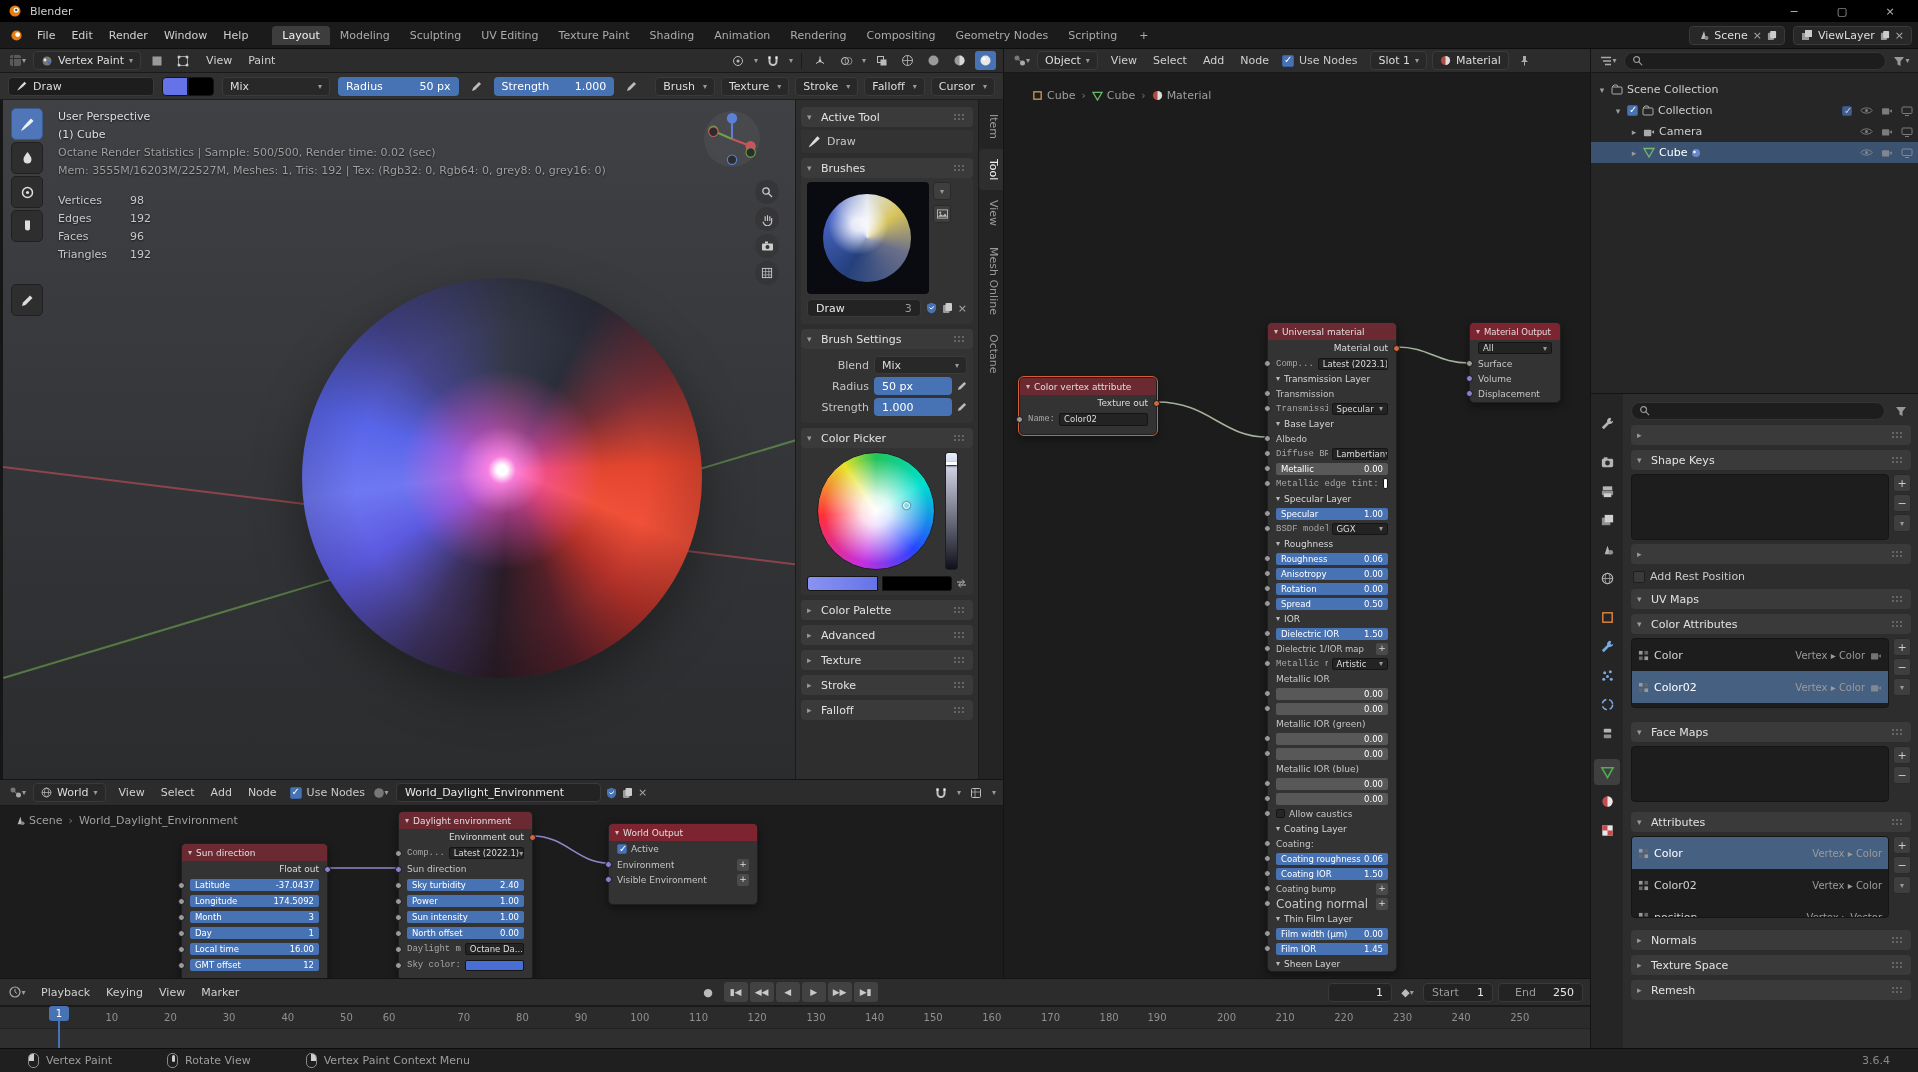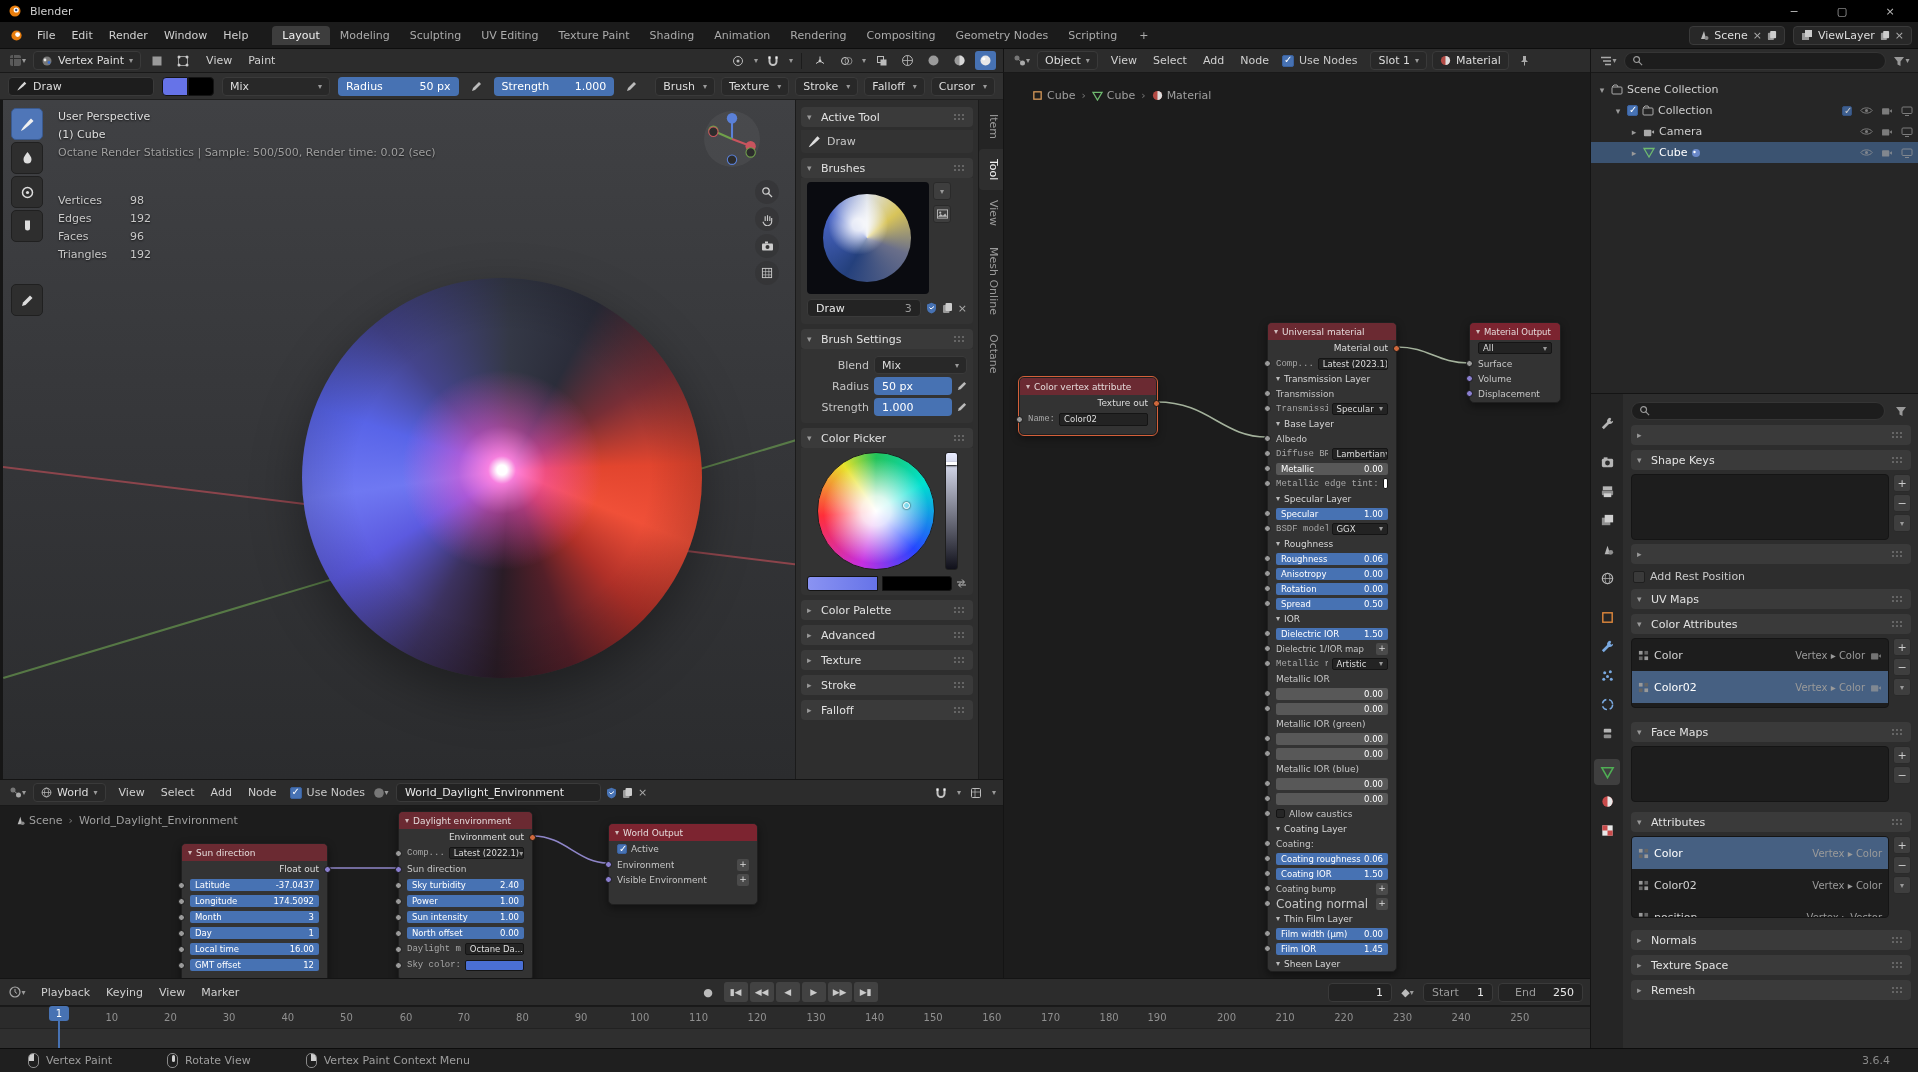--- a/index.html
+++ b/index.html
@@ -360,20 +360,21 @@
   </div>
 
   <div id="viewport" class="r">
     <div class="axis" style="left:0; top:366px; width:1020px; background:rgba(200,80,90,.6); transform:rotate(7deg);"></div>
     <div class="axis" style="left:0; top:577px; width:1060px; background:rgba(108,160,80,.65); transform:rotate(-16.7deg);"></div>
     <div id="sphere"></div>
     <div id="vp-overlay">
         <div>User Perspective</div>
         <div>(1) Cube</div>
         <div class="dim">Octane Render Statistics | Sample: 500/500, Render time: 0.02 (sec)</div>
+        <div class="dim">Mem: 3555M/16203M/22527M, Meshes: 1, Tris: 192 | Tex: (Rgb32: 0, Rgb64: 0, grey8: 0, grey16: 0)</div>
       </div>
     <div id="vp-stats">
         <div class="srow">
           <span class="sl">Vertices</span>
           <span>98</span>
         </div>
         <div class="srow">
           <span class="sl">Edges</span>
           <span>192</span>
         </div>
@@ -1708,21 +1709,21 @@
           <span style="color:#9a9a9a;">End</span>
           <span>250</span>
         </div>
     </div>
     <div id="tl-ruler">
         <div class="tick" style="left: 111.8px;">10</div>
         <div class="tick" style="left: 170.467px;">20</div>
         <div class="tick" style="left: 229.134px;">30</div>
         <div class="tick" style="left: 287.801px;">40</div>
         <div class="tick" style="left: 346.468px;">50</div>
-        <div class="tick" style="left: 406px;">60</div>
+        <div class="tick" style="left: 389px;">60</div>
         <div class="tick" style="left: 463.802px;">70</div>
         <div class="tick" style="left: 522.469px;">80</div>
         <div class="tick" style="left: 581.136px;">90</div>
         <div class="tick" style="left: 639.803px;">100</div>
         <div class="tick" style="left: 698.47px;">110</div>
         <div class="tick" style="left: 757.137px;">120</div>
         <div class="tick" style="left: 816px;">130</div>
         <div class="tick" style="left: 874.471px;">140</div>
         <div class="tick" style="left: 933.138px;">150</div>
         <div class="tick" style="left: 991.805px;">160</div>

